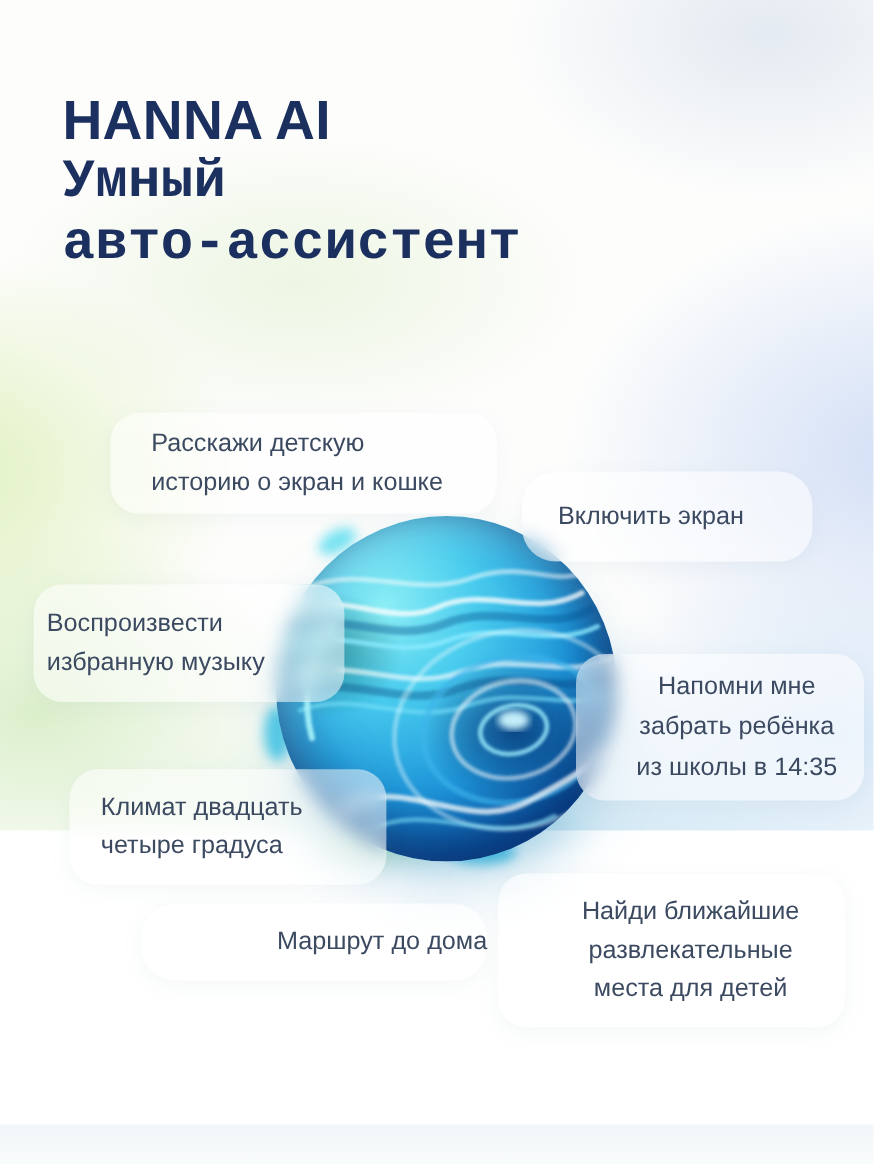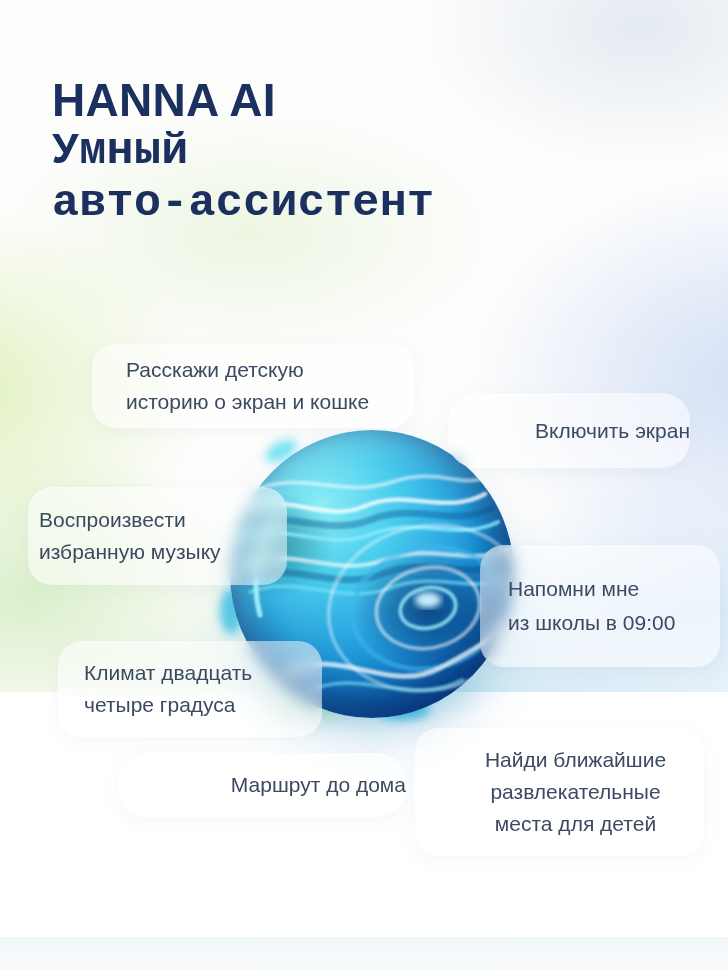--- a/index.html
+++ b/index.html
@@ -127,32 +127,33 @@
         <ellipse cx="198" cy="170" rx="13" ry="8" fill="rgba(205,245,255,0.95)" filter="url(#soft2)"></ellipse>
       </svg>
     </div>
   </div>
 
   <div class="bubble" style="left:92px;top:344px;width:288px;height:84px;padding-left:34px;">
     <span>Расскажи детскую</span>
     <span>историю о экран и кошке</span>
   </div>
 
-  <div class="bubble pill" style="left:448px;top:393px;width:212px;height:75px;padding-left:30px;text-align:right;">
+  <div class="bubble pill" style="left:435px;top:393px;width:212px;height:75px;padding-left:30px;">
     <span>Включить экран</span>
   </div>
 
   <div class="bubble" style="left:28px;top:487px;width:248px;height:98px;padding-left:11px;">
     <span>Воспроизвести</span>
     <span>избранную музыку</span>
   </div>
 
-  <div class="bubble" style="left:480px;top:545px;width:212px;height:122px;padding-left:28px;line-height:34px;">
+  <div class="bubble" style="left:480px;top:545px;width:212px;height:122px;padding-left:28px;line-height:34px;align-items:center;">
     <span>Напомни мне</span>
-    <span>из школы в 09:00</span>
+    <span>забрать ребёнка</span>
+    <span>из школы в 14:35</span>
   </div>
 
   <div class="bubble" style="left:58px;top:641px;width:238px;height:96px;padding-left:26px;">
     <span>Климат двадцать</span>
     <span>четыре градуса</span>
   </div>
 
   <div class="bubble pill" style="left:118px;top:753px;width:258px;height:64px;padding-left:30px;text-align:right;">
     <span>Маршрут до дома</span>
   </div>

